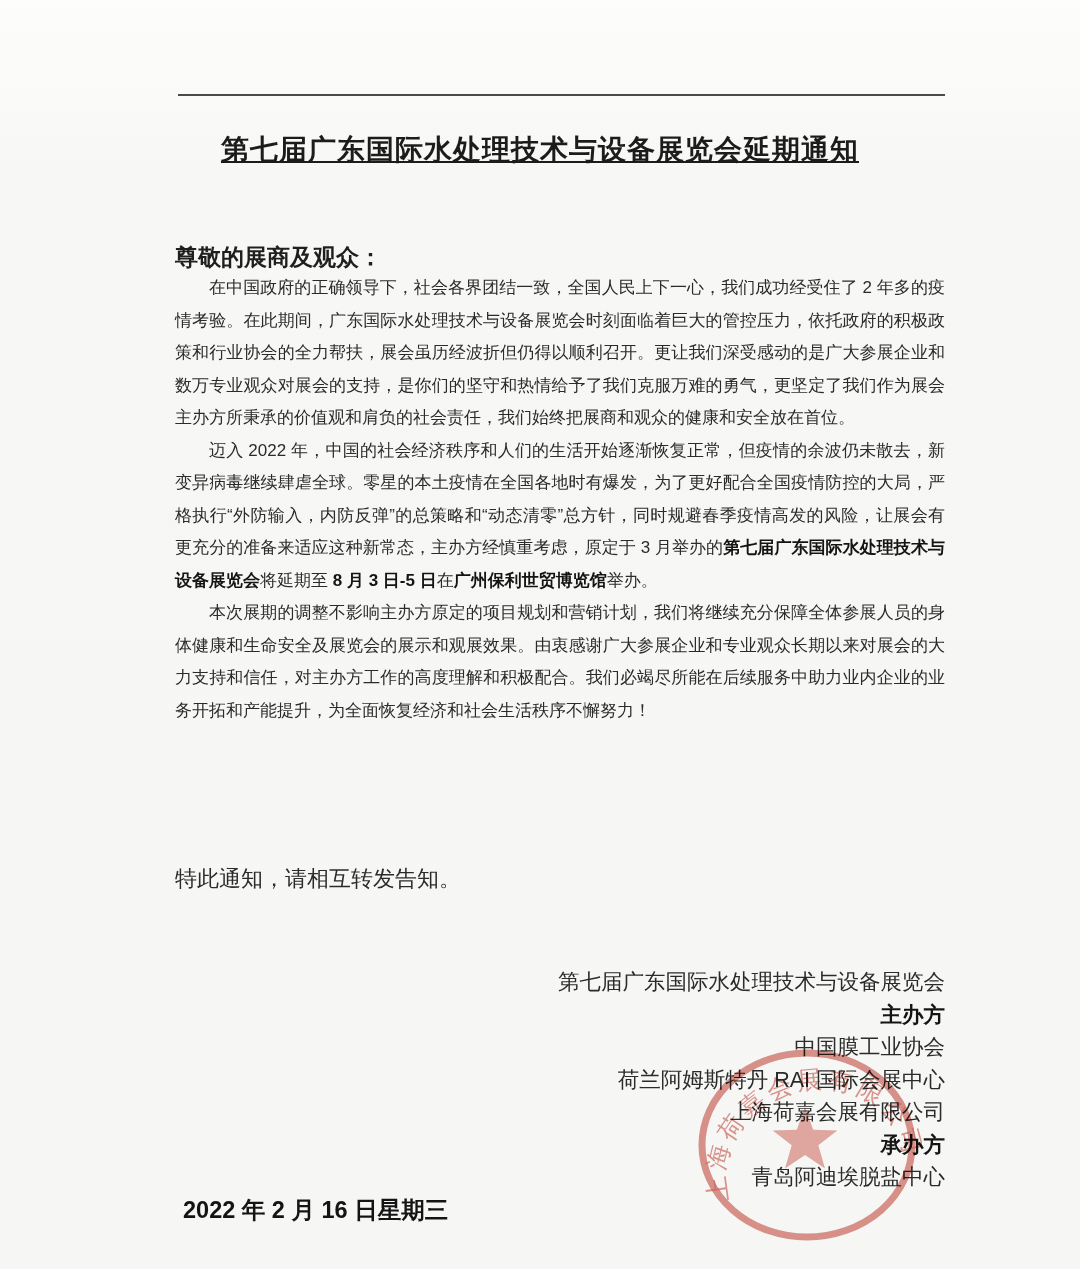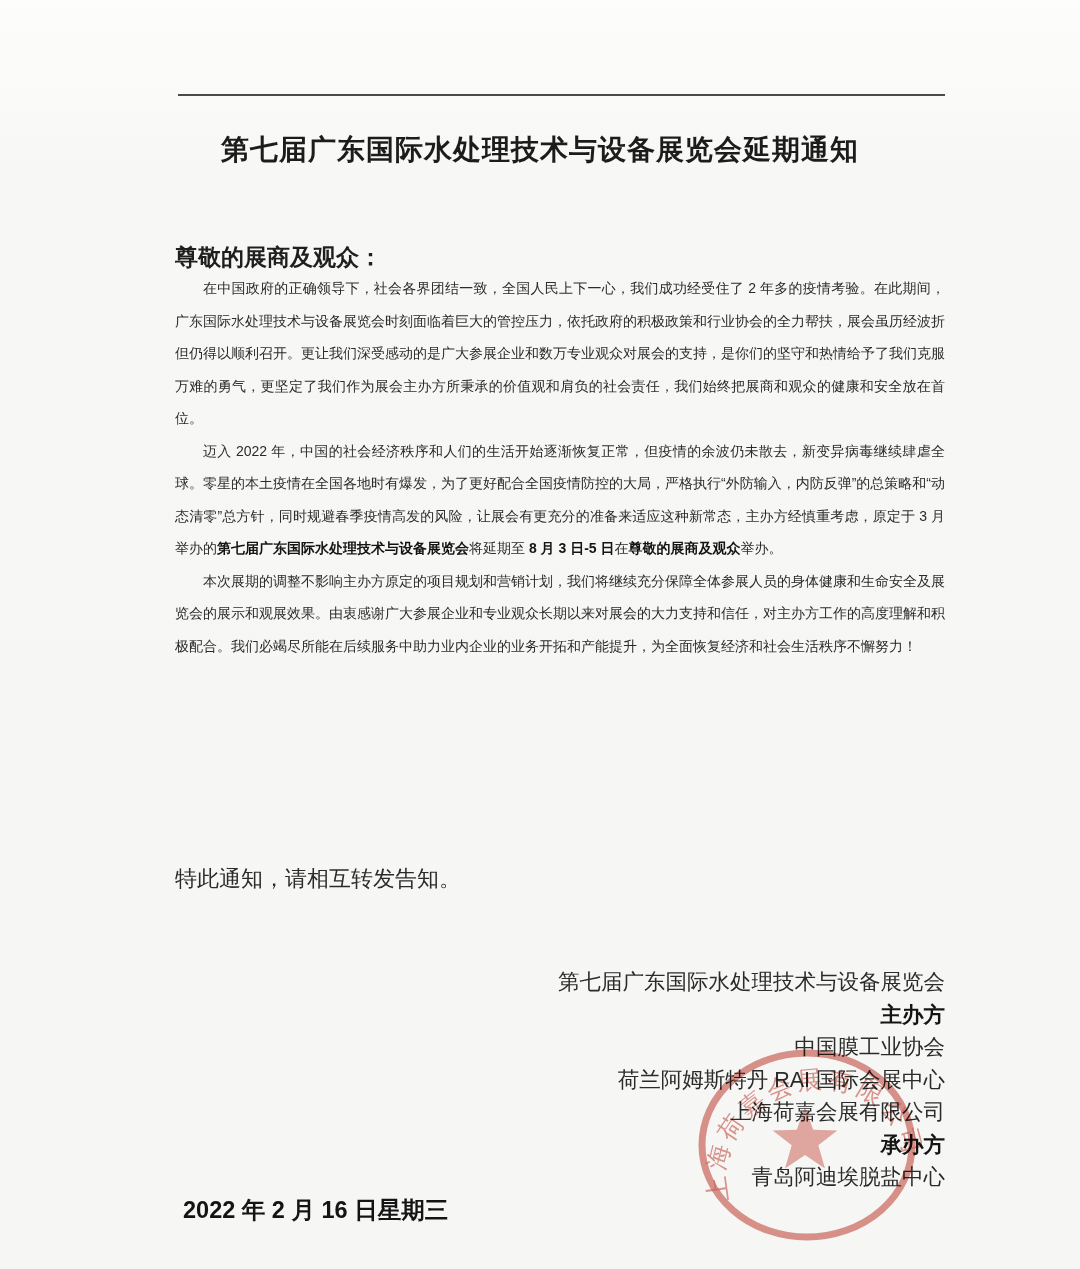--- a/index.html
+++ b/index.html
@@ -24,34 +24,35 @@
   .title {
     position: absolute;
     left: 0; top: 131px;
     width: 1080px;
     margin: 0;
     text-align: center;
     font-size: 28px;
     font-weight: 700;
     letter-spacing: 1px;
     color: #1c1c1c;
+    text-decoration: underline;
   }
   .salutation {
     position: absolute;
     left: 175px; top: 213px;
     font-size: 23px;
     font-weight: 700;
     color: #1f1f1f;
     margin-top: 29px;
   }
   .body-text {
     position: absolute;
     left: 175px; top: 272px;
     width: 770px;
-    font-size: 14px;
+    font-size: 17px;
     line-height: 32.5px;
     text-align: justify;
   }
   .body-text p { margin: 0; text-indent: 2em; }
   .b { font-weight: 700; color: #141414; text-align: right; }
   .closing {
     position: absolute;
     left: 175px; top: 863px;
     font-size: 22px;
     line-height: 32.5px;
@@ -88,21 +89,21 @@
 <div class="page">
 
   <div class="top-rule"></div>
 
   <h1 class="title">第七届广东国际水处理技术与设备展览会延期通知</h1>
 
   <div class="salutation">尊敬的展商及观众：</div>
 
   <div class="body-text">
     <p><span>在中国政府的正确领导下，社会各界团结一致，全国人民上下一心，我们成功经受住了 2 年多的疫情考验。在此期间，广东国际水处理技术与设备展览会时刻面临着巨大的管控压力，依托政府的积极政策和行业协会的全力帮扶，展会虽历经波折但仍得以顺利召开。更让我们深受感动的是广大参展企业和数万专业观众对展会的支持，是你们的坚守和热情给予了我们克服万难的勇气，更坚定了我们作为展会主办方所秉承的价值观和肩负的社会责任，我们始终把展商和观众的健康和安全放在首位。</span></p>
-    <p><span>迈入 2022 年，中国的社会经济秩序和人们的生活开始逐渐恢复正常，但疫情的余波仍未散去，新变异病毒继续肆虐全球。零星的本土疫情在全国各地时有爆发，为了更好配合全国疫情防控的大局，严格执行“外防输入，内防反弹”的总策略和“动态清零”总方针，同时规避春季疫情高发的风险，让展会有更充分的准备来适应这种新常态，主办方经慎重考虑，原定于 3 月举办的</span><span class="b">第七届广东国际水处理技术与设备展览会</span><span>将延期至 </span><span class="b">8 月 3 日-5 日</span><span>在</span><span class="b">尊敬的展商及观众</span><span>举办。</span></p>
+    <p><span>迈入 2022 年，中国的社会经济秩序和人们的生活开始逐渐恢复正常，但疫情的余波仍未散去，新变异病毒继续肆虐全球。零星的本土疫情在全国各地时有爆发，为了更好配合全国疫情防控的大局，严格执行“外防输入，内防反弹”的总策略和“动态清零”总方针，同时规避春季疫情高发的风险，让展会有更充分的准备来适应这种新常态，主办方经慎重考虑，原定于 3 月举办的</span><span class="b">第七届广东国际水处理技术与设备展览会</span><span>将延期至 </span><span class="b">8 月 3 日-5 日</span><span>在</span><span class="b">广州保利世贸博览馆</span><span>举办。</span></p>
     <p><span>本次展期的调整不影响主办方原定的项目规划和营销计划，我们将继续充分保障全体参展人员的身体健康和生命安全及展览会的展示和观展效果。由衷感谢广大参展企业和专业观众长期以来对展会的大力支持和信任，对主办方工作的高度理解和积极配合。我们必竭尽所能在后续服务中助力业内企业的业务开拓和产能提升，为全面恢复经济和社会生活秩序不懈努力！</span></p>
   </div>
 
   <div class="closing">
     <div>特此通知，请相互转发告知。</div>
   </div>
 
   <div class="signature">
       <div>第七届广东国际水处理技术与设备展览会</div>
       <div class="b">主办方</div>

